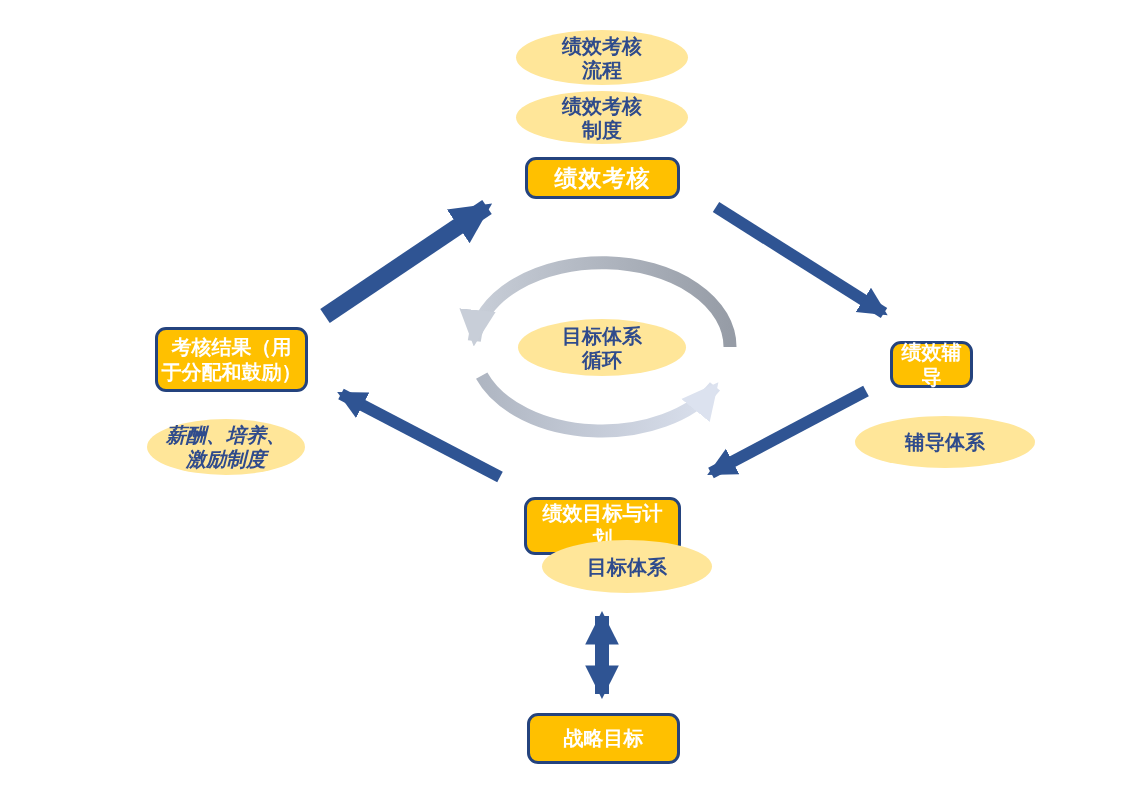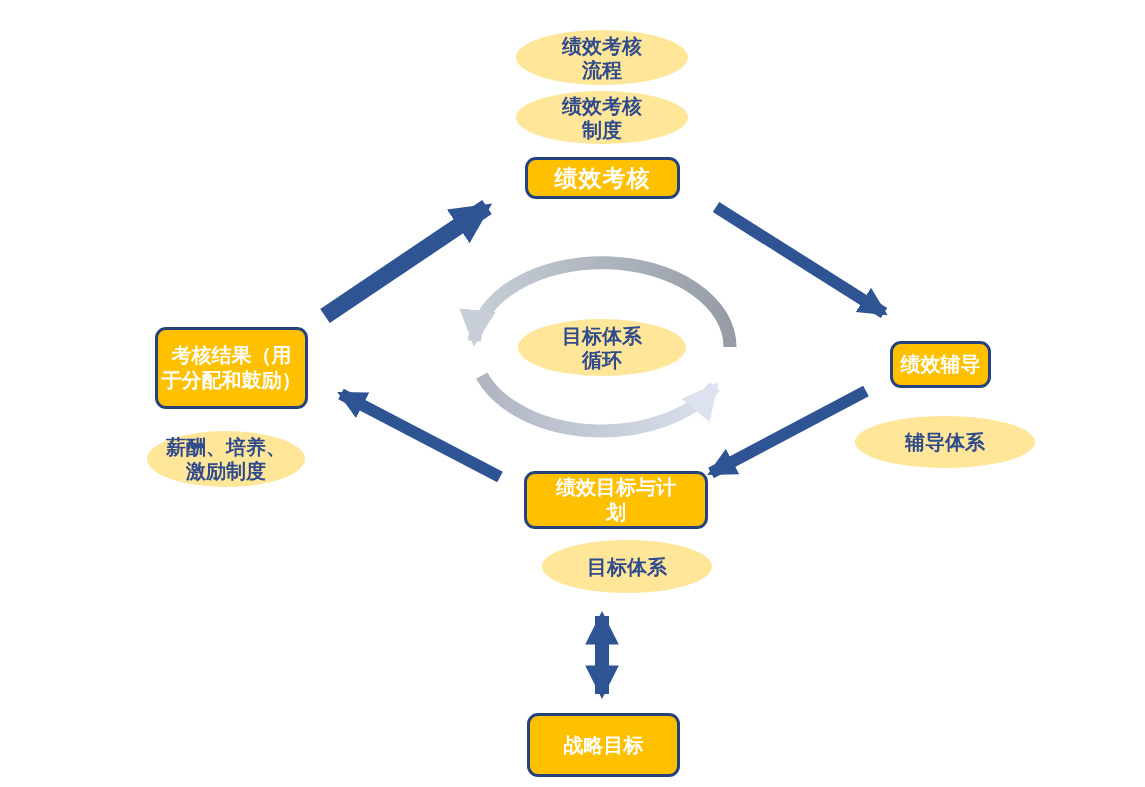--- a/index.html
+++ b/index.html
@@ -105,41 +105,41 @@
 流程</span>
   </div>
   <div class="ellipse" style="left:516px; top:91px; width:172px; height:53px;">
     <span>绩效考核
 制度</span>
   </div>
   <div class="box title" style="left:525px; top:157px; width:155px; height:42px;">
     <span>绩效考核</span>
   </div>
 
-  <div class="box" style="left:890px; top:341px; width:101px; height:47px;">
+  <div class="box" style="left:890px; top:341px; width:83px; height:47px;">
     <span>绩效辅导</span>
   </div>
   <div class="ellipse" style="left:855px; top:416px; width:180px; height:52px;">
     <span>辅导体系</span>
   </div>
 
-  <div class="box" style="left:524px; top:471px; width:184px; height:58px;">
+  <div class="box" style="left:524px; top:497px; width:157px; height:58px;">
     <span>绩效目标与计
 划</span>
   </div>
   <div class="ellipse" style="left:542px; top:540px; width:170px; height:53px;">
     <span>目标体系</span>
   </div>
 
-  <div class="box" style="left:155px; top:327px; width:153px; height:82px;">
+  <div class="box" style="left:155px; top:327px; width:153px; height:65px;">
     <span>考核结果（用
 于分配和鼓励）</span>
   </div>
-  <div class="ellipse" style="left:147px; top:431px; width:158px; height:56px;">
+  <div class="ellipse" style="left:147px; top:419px; width:158px; height:56px;font-style:italic;">
     <span>薪酬、培养、
 激励制度</span>
   </div>
 
-  <div class="box" style="left:527px; top:713px; width:153px; height:64px;">
+  <div class="box" style="left:527px; top:713px; width:153px; height:51px;">
     <span>战略目标</span>
   </div>
 
 </div>
 
 </body></html>

